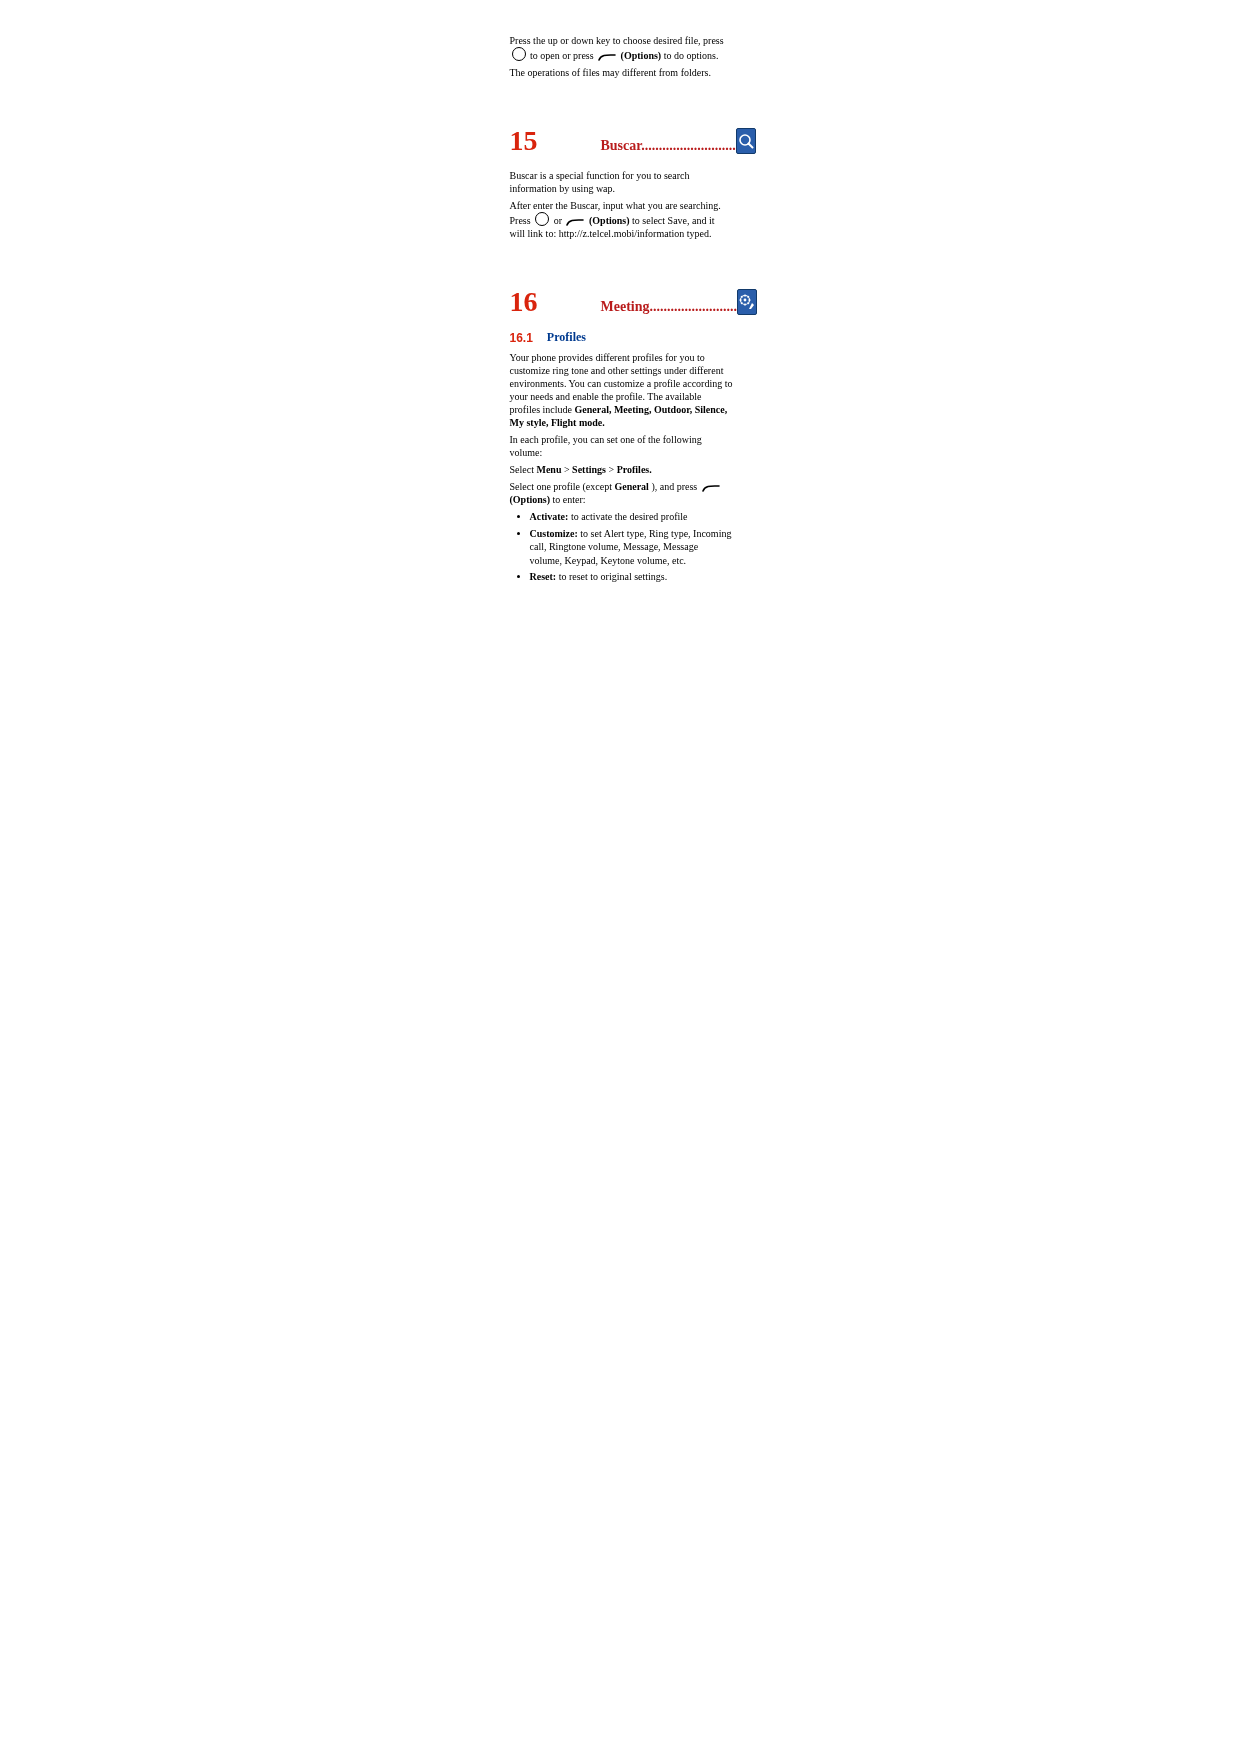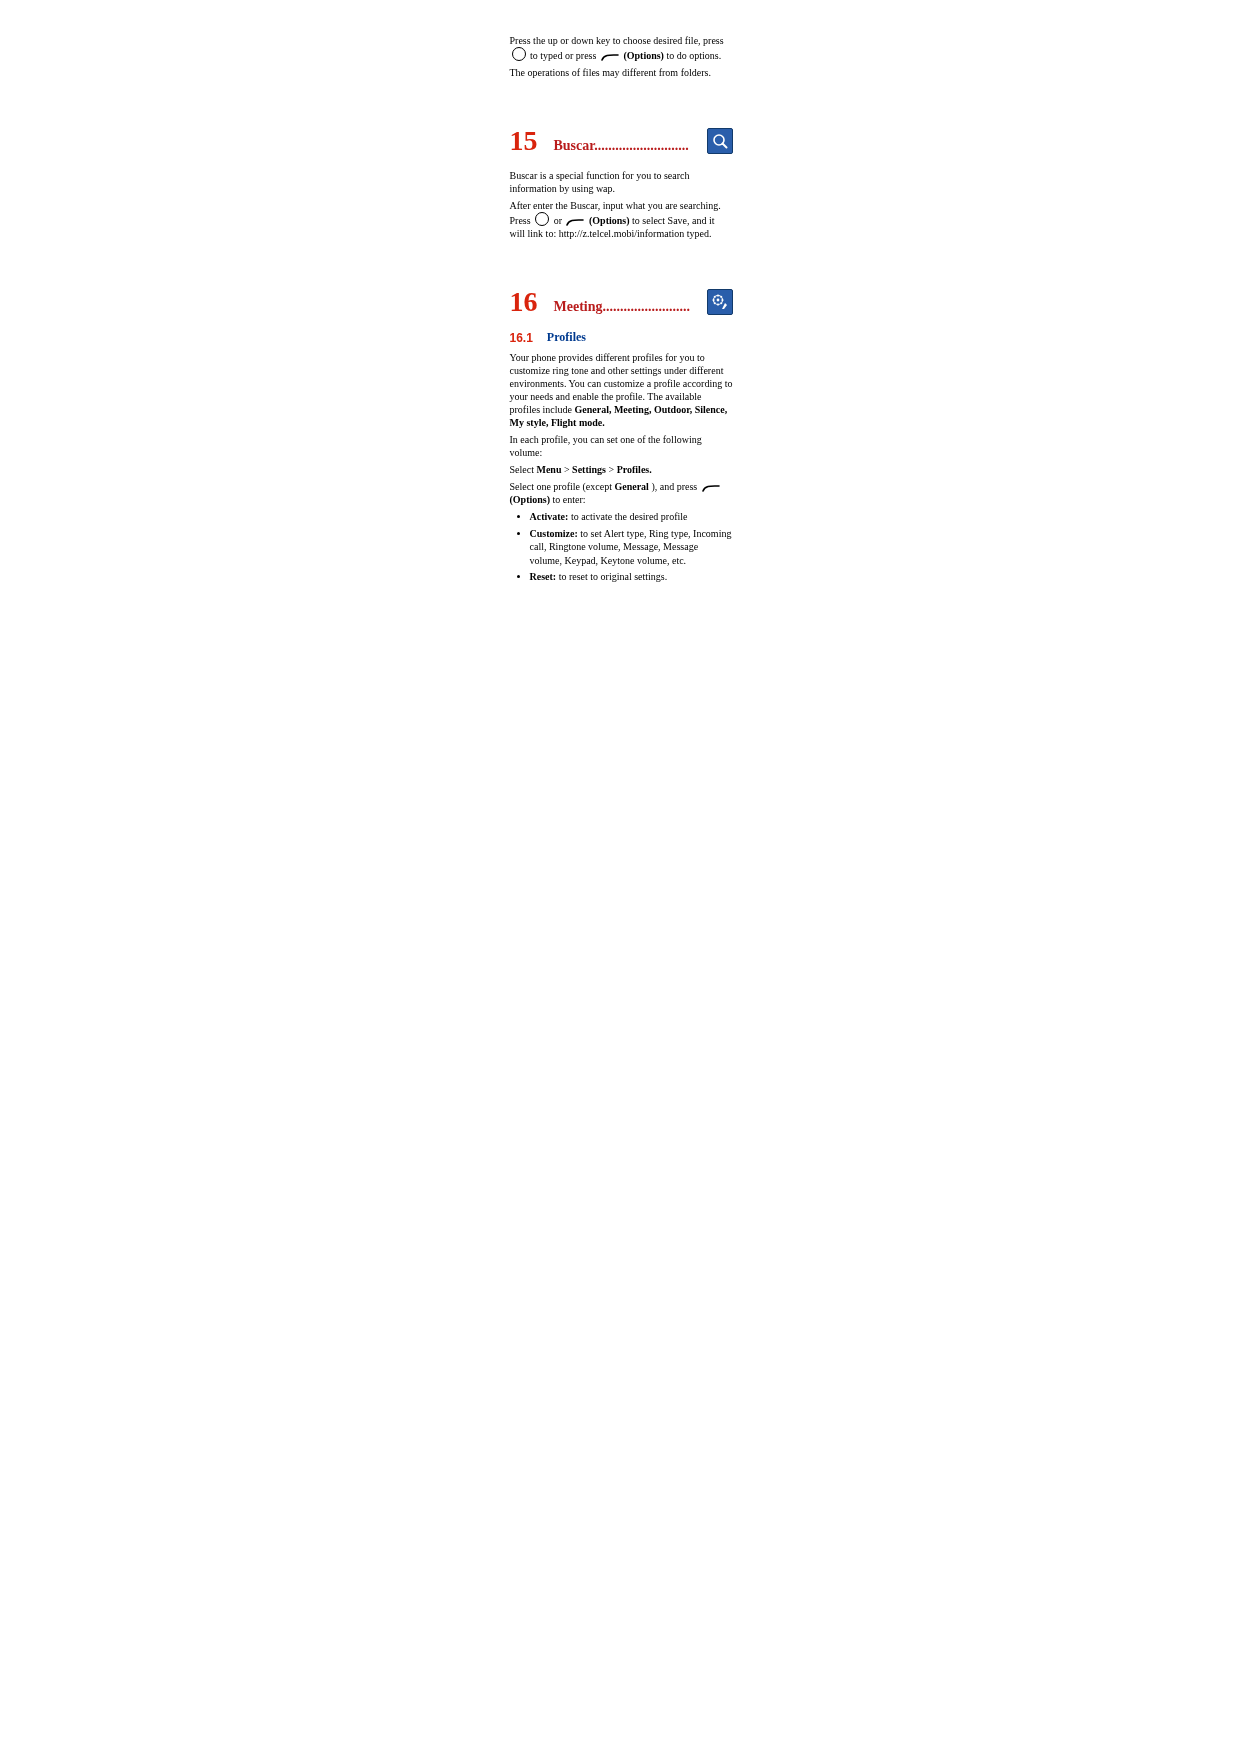--- a/index.html
+++ b/index.html
@@ -23,20 +23,21 @@
     display: flex;
     align-items: center;
     justify-content: space-between;
     margin-top: 46px;
     margin-bottom: 12px;
   }
   .chapter-left {
     display: flex;
     align-items: baseline;
     flex: 1;
+    gap: 47px;
   }
   .chapter-num {
     font-family: "Times New Roman", Times, serif;
     font-size: 28px;
     font-weight: bold;
     color: #d9240d;
     margin-right: 16px;
   }
   .chapter-title {
     font-family: "Times New Roman", Times, serif;
@@ -112,21 +113,21 @@
 </style>
 </head>
 <body>
 
 <div class="page">
   <div class="col">
 
     <div class="para">
       <span>Press the up or down key to choose desired file, press </span>
       <span class="inline-icon circle-icon"></span>
-      <span> to typed or press </span>
+      <span> to open or press </span>
       <span class="inline-icon softkey-icon">
         <svg width="18" height="8" viewBox="0 0 18 8">
             <path d="M1 7 C 3 1, 10 2, 17 2" stroke="#000" stroke-width="1.6" fill="none" stroke-linecap="round"></path>
           </svg>
       </span>
       <span class="bold">(Options)</span>
       <span> to do options.</span>
     </div>
     <div class="para">The operations of files may different from folders.</div>
 

